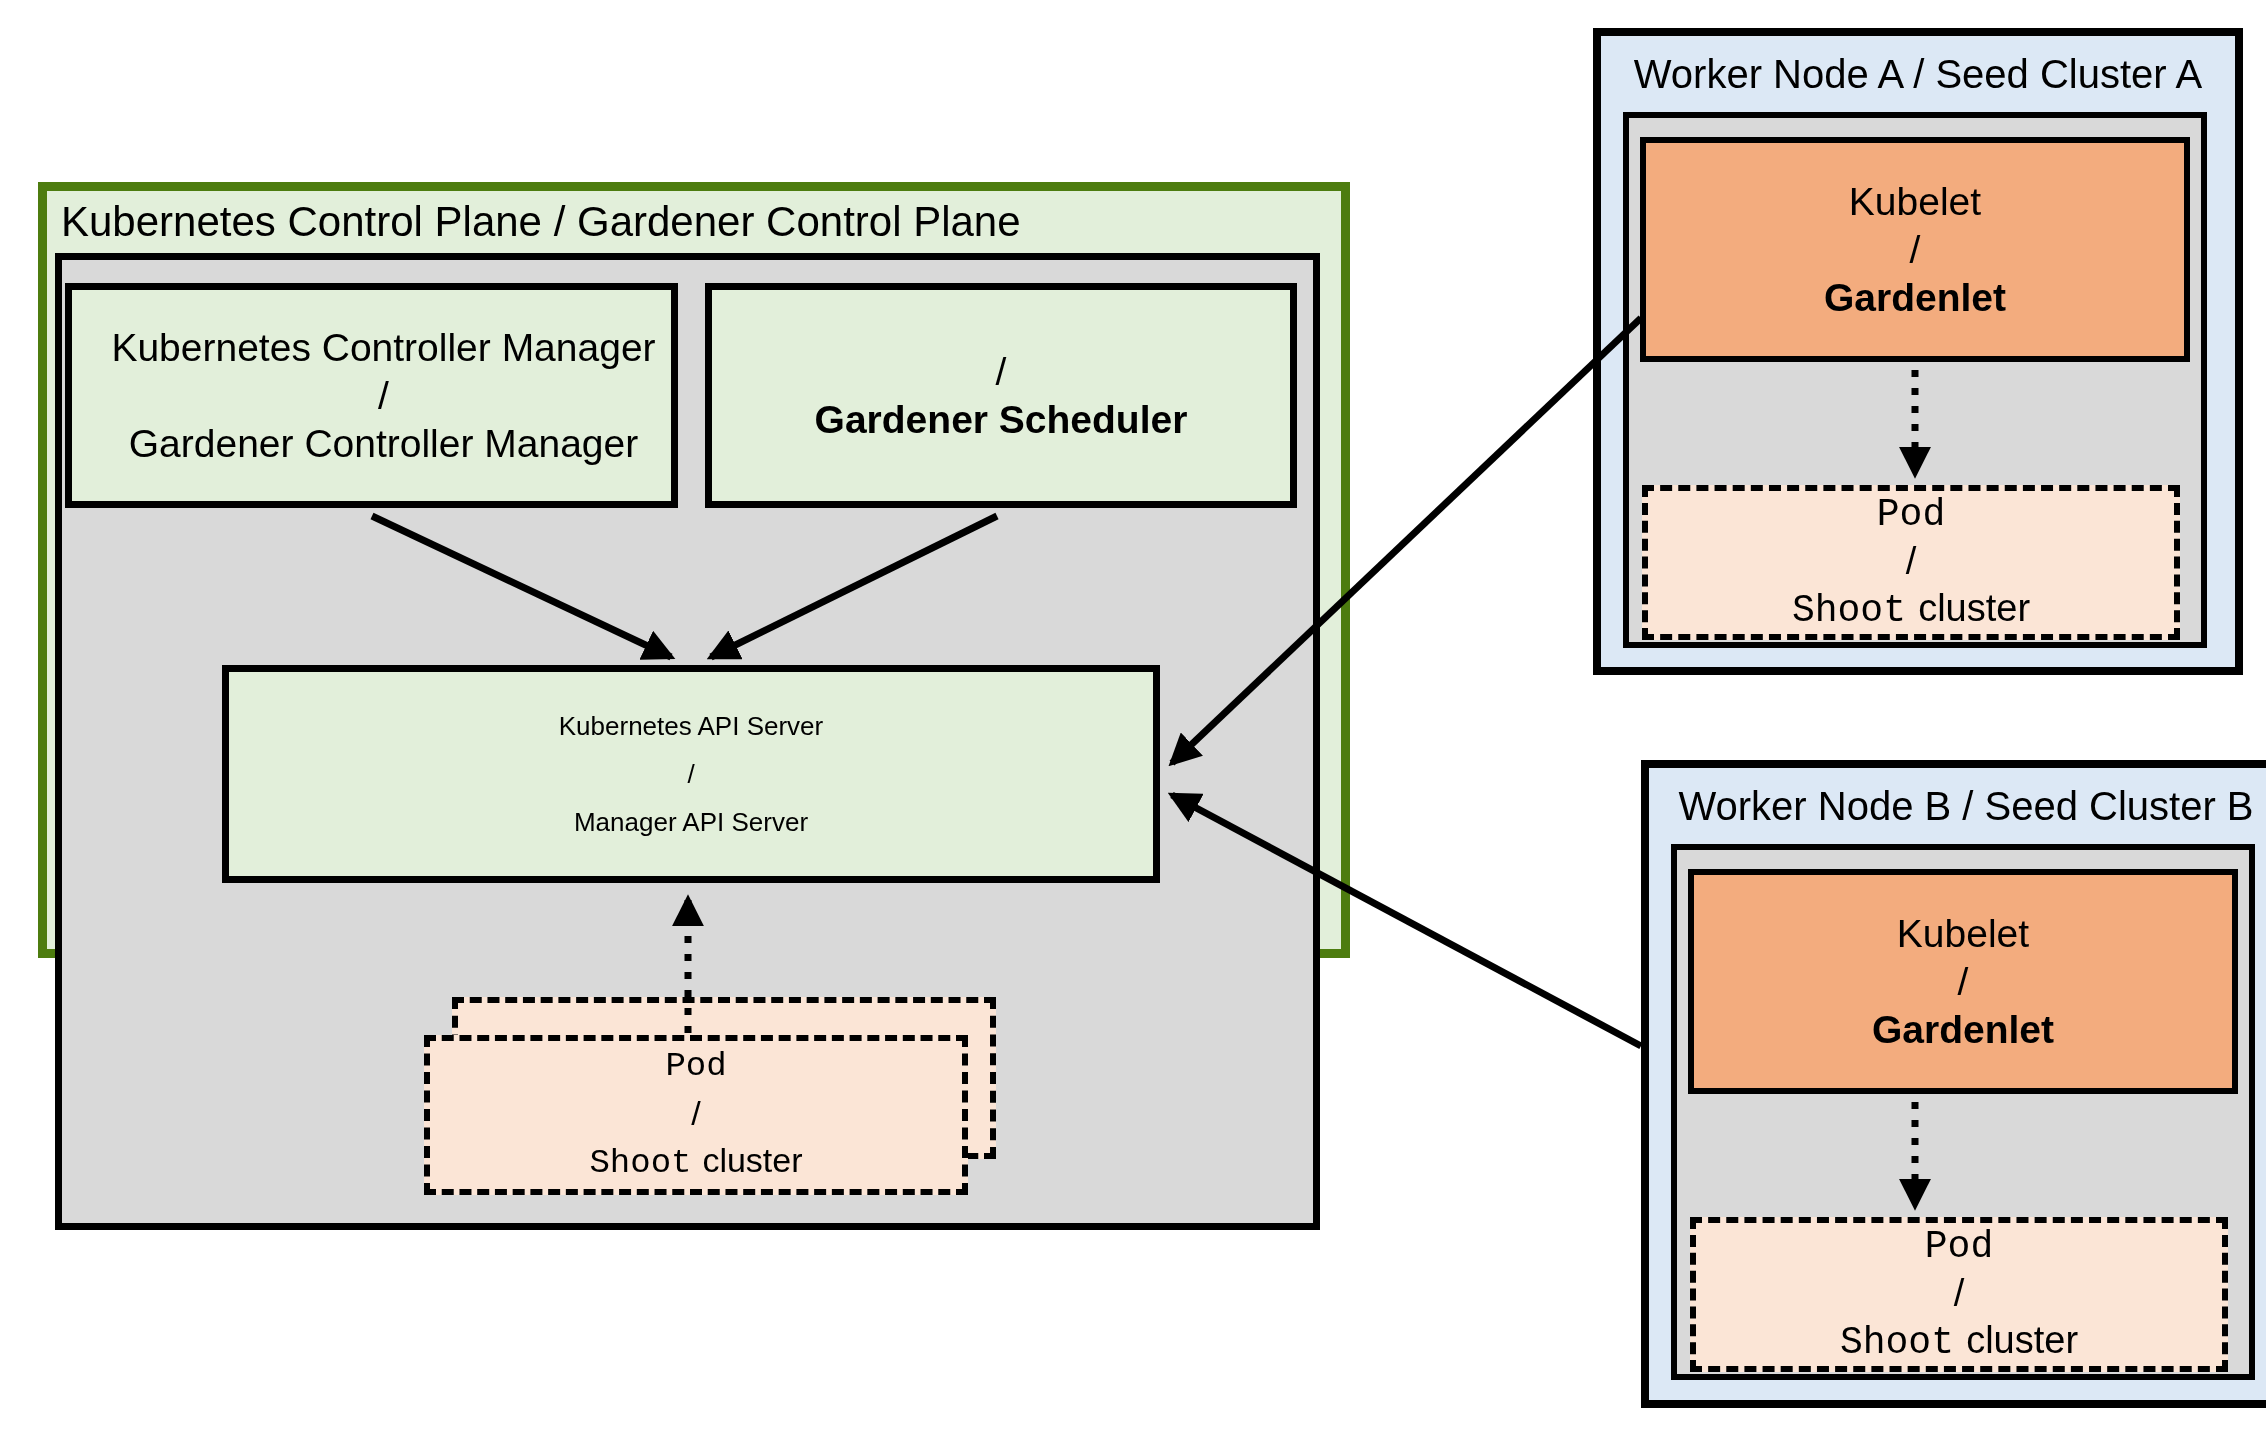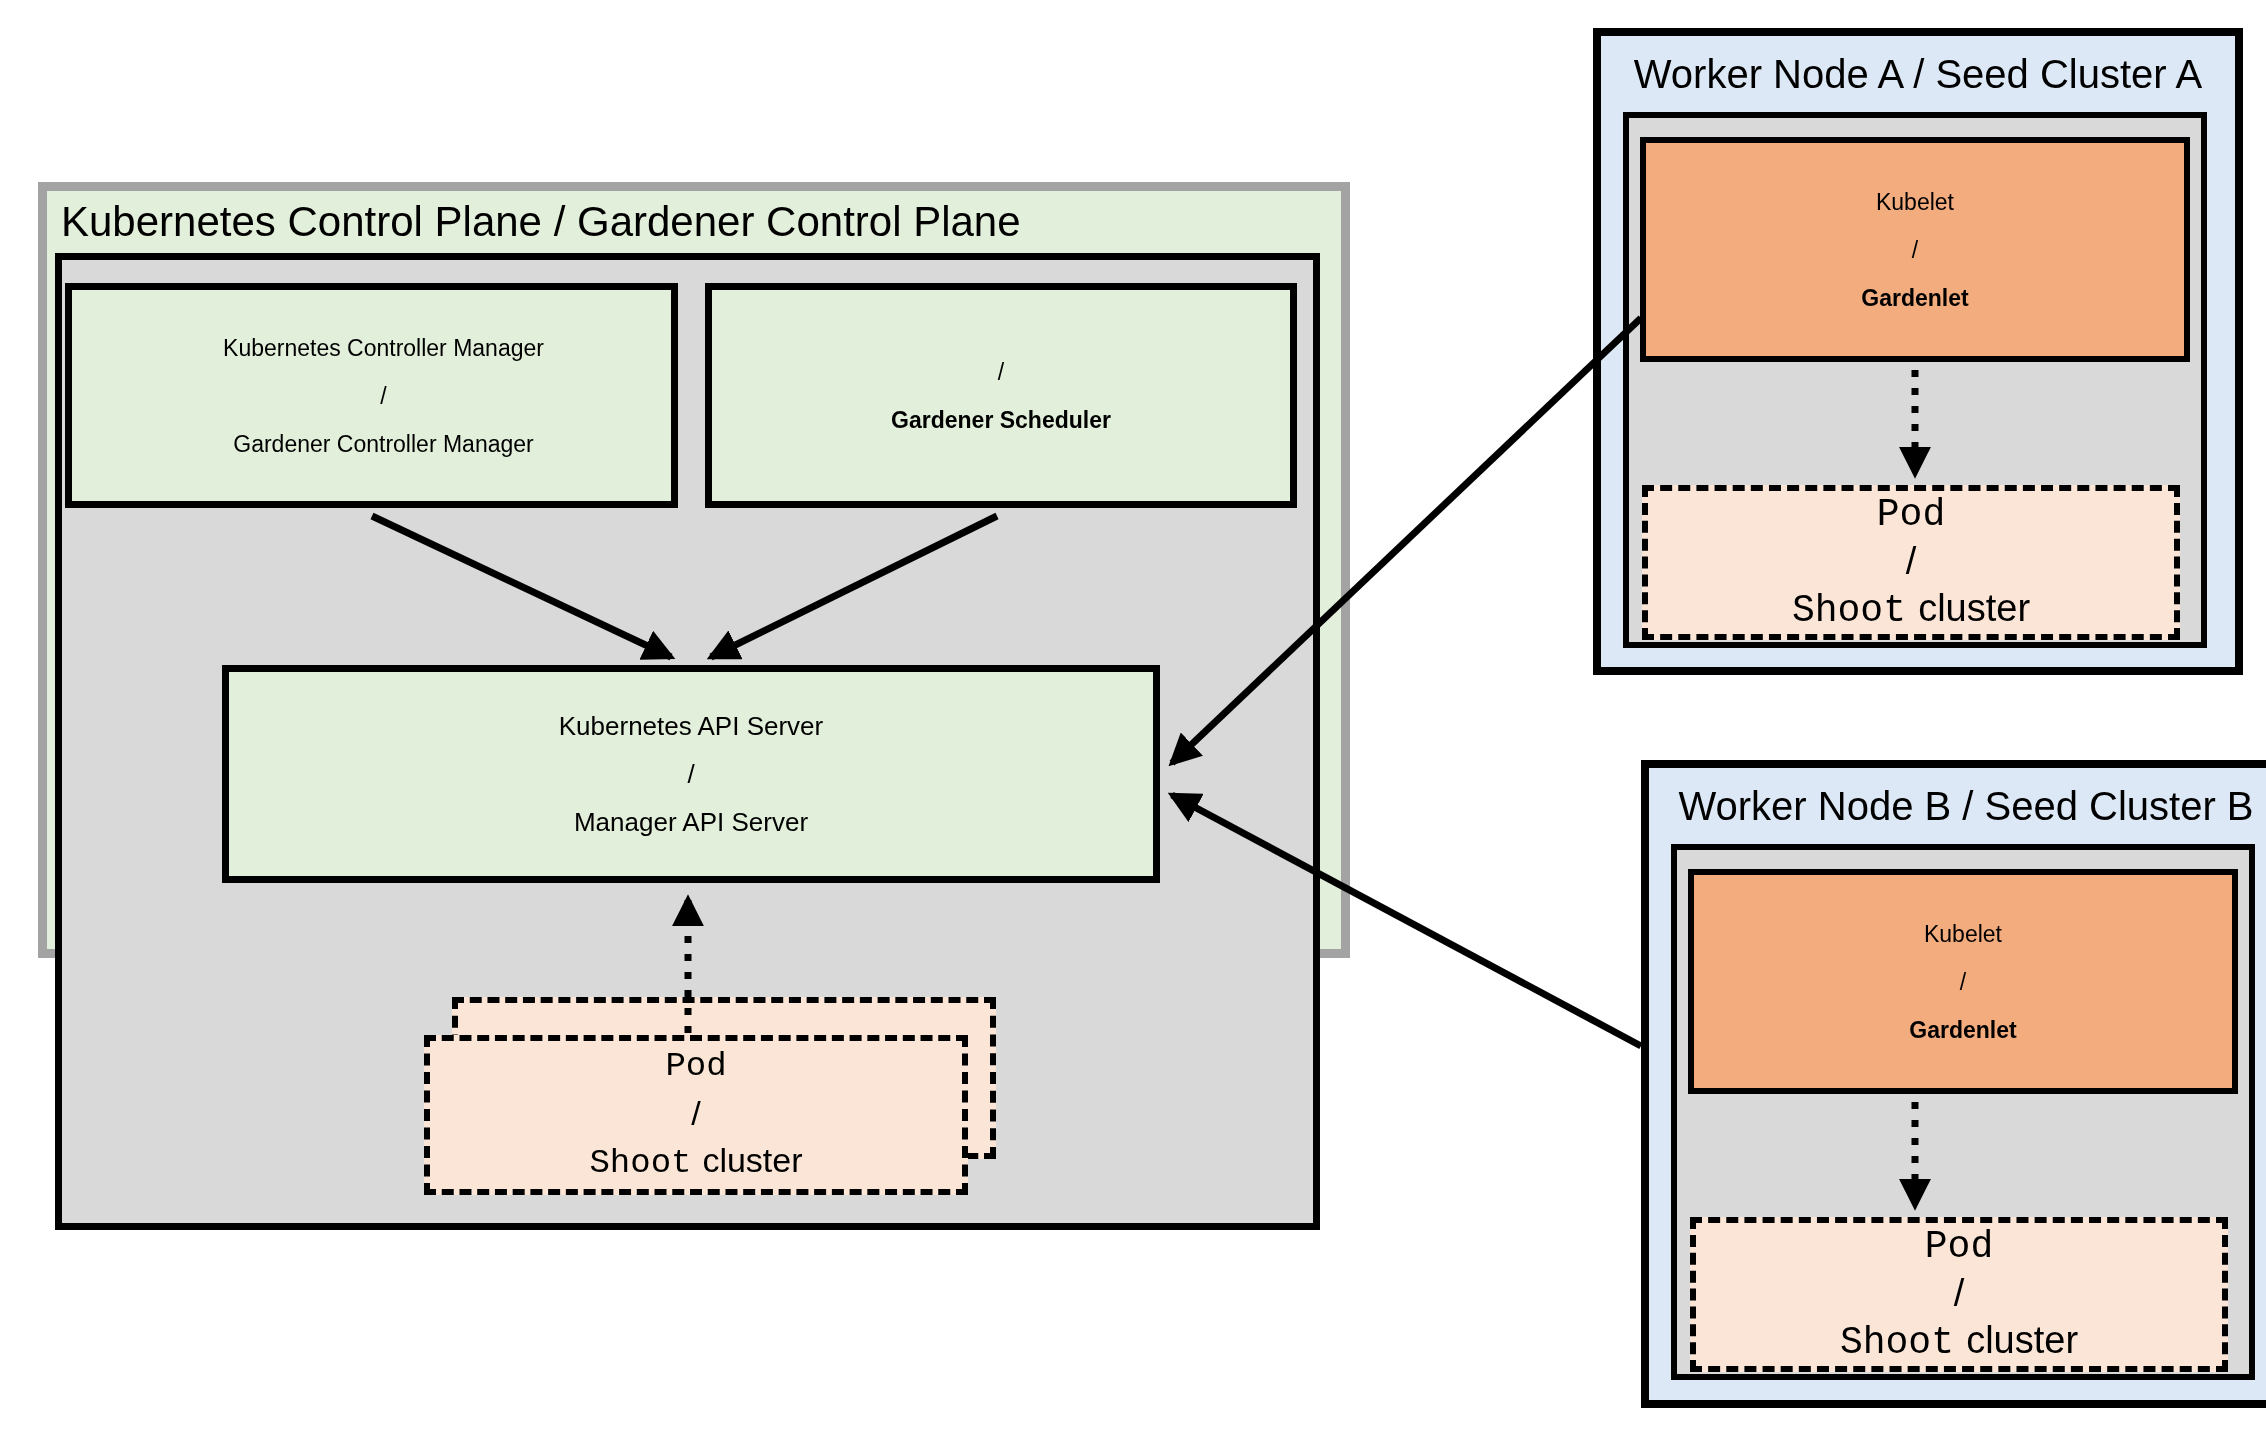--- a/index.html
+++ b/index.html
@@ -5,21 +5,21 @@
   html,body { margin:0; padding:0; background:#ffffff; }
   #canvas {
     position:relative; width:2266px; height:1434px; background:#ffffff;
     font-family:"Liberation Sans", sans-serif; color:#000;
     overflow:hidden;
   }
   .abs { position:absolute; box-sizing:border-box; }
 
   
   .cp-box      { left:38px; top:182px; width:1312px; height:776px;
-                 background:#e2efda; border:9px solid #a3a3a3; }
+                 background:#e2efda; border:9px solid #4d7c0f; }
   .cp-title    { left:5px; top:0; width:1200px; height:61px; display:flex;
                  align-items:center; padding-left:9px; font-size:42px; }
   .cp-gray     { left:8px; top:62px; width:1265px; height:977px;
                  background:#d9d9d9; border:7px solid #000; }
 
   .green-box   { background:#e2efda; border:7px solid #000; }
   .kcm-box     { left:3px;   top:23px;  width:613px; height:225px;padding-left:24px; }
   .sched-box   { left:643px; top:23px;  width:592px; height:225px; }
   .api-box     { left:160px; top:405px; width:938px; height:218px; }
 
@@ -36,21 +36,21 @@
                  align-items:center; justify-content:center; font-size:40px; }
   .worker-gray { left:22px; top:76px; width:584px; height:536px;
                  background:#d9d9d9; border:6px solid #000; }
   .kubelet-box { left:11px; top:19px; width:550px; height:225px;
                  background:#f3ac7e; border:6px solid #000; }
   .worker-pod  { left:13px; top:367px; width:538px; height:155px; }
 
   
   .stack { width:100%; height:100%; display:flex; flex-direction:column;
            justify-content:center; align-items:center; text-align:center; }
-  .ln          { font-size:23px; line-height:48px; white-space:nowrap; }
+  .ln          { font-size:39px; line-height:48px; white-space:nowrap; }
   .api-box .ln { font-size:26px; line-height:48px; }
   .bold        { font-weight:700; }
   .mono        { font-family:"Liberation Mono", monospace; }
   .cp-pod-front .ln { font-size:34px; line-height:47px; }
   .worker-pod  .ln  { font-size:38px; line-height:47px; }
   .pod-last .sans-part { margin-left:0.32em; }
 
   
   #wires { position:absolute; left:0; top:0; width:2266px; height:1434px;
            z-index:10; pointer-events:none; }

